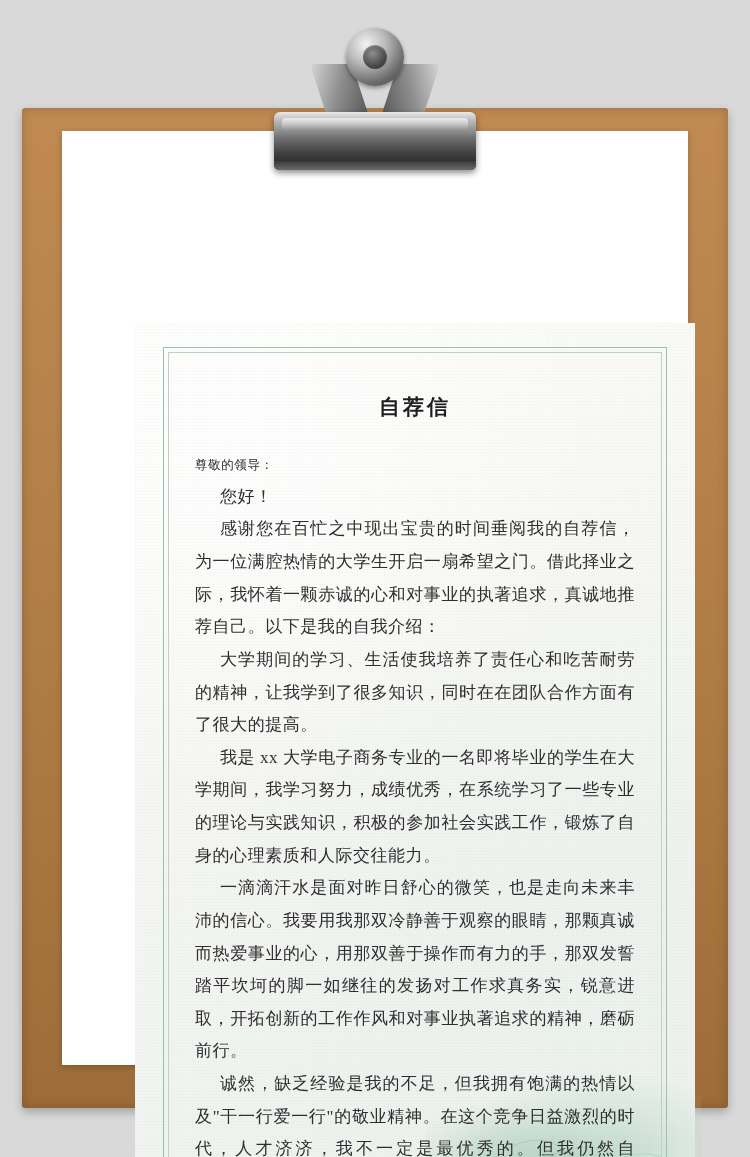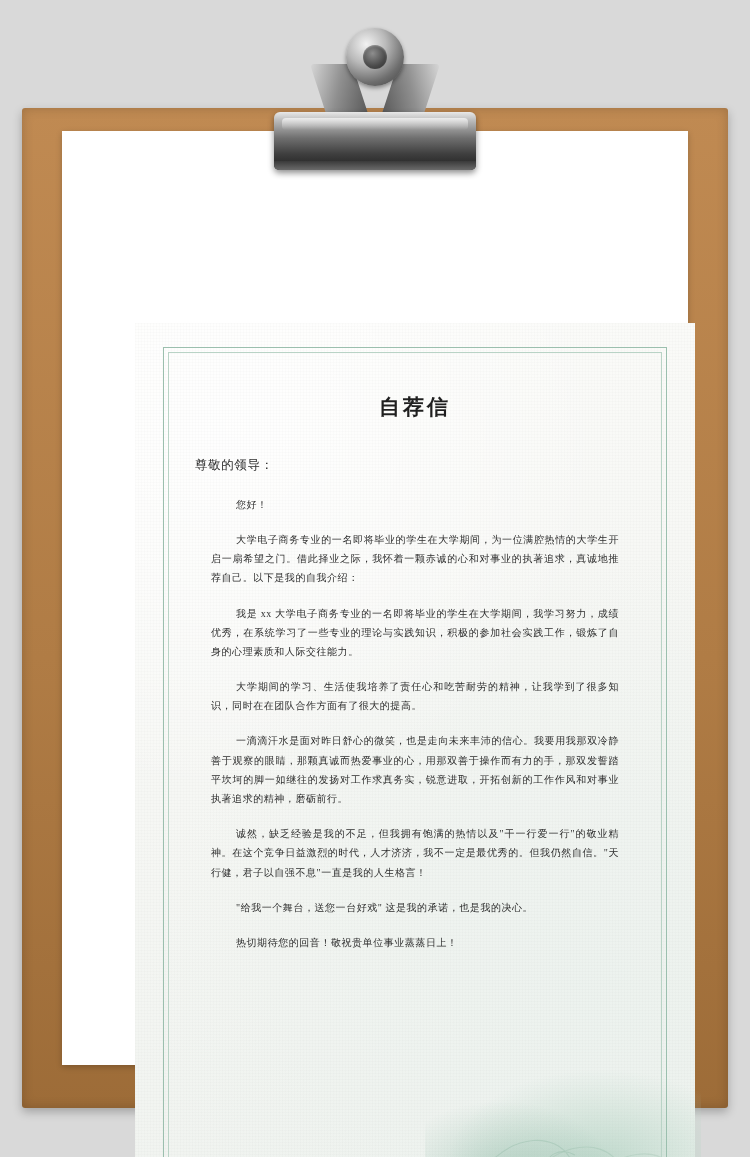--- a/index.html
+++ b/index.html
@@ -83,23 +83,23 @@
     color:#1f1f1f;
   }
   .salutation{
     font-size:12.5px;
     line-height:1.9;
     margin:0 0 2px 0;
     letter-spacing:.6px;
     font-family:Liberation Mono, monospace;
   }
   p.para{
-    font-size:10px;
+    font-size:17px;
     line-height:1.92;
-    margin:16px;
+    margin:0;
     text-indent:25px;
     letter-spacing:.55px;
     text-align:justify;
   }
 
   
   .clip{
     position:absolute;left:268px;top:28px;width:214px;height:140px;
   }
   .clip-ring{
@@ -163,23 +163,23 @@
 
         <div class="frame-outer"></div>
         <div class="frame-inner"></div>
 
         <div class="content">
           <h1 class="doc-title">自荐信</h1>
 
           <div class="salutation">尊敬的领导：</div>
           <p class="para">您好！</p>
 
-          <p class="para">大学电子商务专业的一名即将毕业的学生在大学期间，为一位满腔热情的大学生开启一扇希望之门。借此择业之际，我怀着一颗赤诚的心和对事业的执著追求，真诚地推荐自己。以下是我的自我介绍：</p>
+          <p class="para">感谢您在百忙之中现出宝贵的时间垂阅我的自荐信，为一位满腔热情的大学生开启一扇希望之门。借此择业之际，我怀着一颗赤诚的心和对事业的执著追求，真诚地推荐自己。以下是我的自我介绍：</p>
+          <p class="para">大学期间的学习、生活使我培养了责任心和吃苦耐劳的精神，让我学到了很多知识，同时在在团队合作方面有了很大的提高。</p>
           <p class="para">我是 xx 大学电子商务专业的一名即将毕业的学生在大学期间，我学习努力，成绩优秀，在系统学习了一些专业的理论与实践知识，积极的参加社会实践工作，锻炼了自身的心理素质和人际交往能力。</p>
-          <p class="para">大学期间的学习、生活使我培养了责任心和吃苦耐劳的精神，让我学到了很多知识，同时在在团队合作方面有了很大的提高。</p>
           <p class="para">一滴滴汗水是面对昨日舒心的微笑，也是走向未来丰沛的信心。我要用我那双冷静善于观察的眼睛，那颗真诚而热爱事业的心，用那双善于操作而有力的手，那双发誓踏平坎坷的脚一如继往的发扬对工作求真务实，锐意进取，开拓创新的工作作风和对事业执著追求的精神，磨砺前行。</p>
           <p class="para">诚然，缺乏经验是我的不足，但我拥有饱满的热情以及"干一行爱一行"的敬业精神。在这个竞争日益激烈的时代，人才济济，我不一定是最优秀的。但我仍然自信。"天行健，君子以自强不息"一直是我的人生格言！</p>
           <p class="para">"给我一个舞台，送您一台好戏" 这是我的承诺，也是我的决心。</p>
           <p class="para">热切期待您的回音！敬祝贵单位事业蒸蒸日上！</p>
 
         </div>
       </div>
 
     </div>
   </div>

